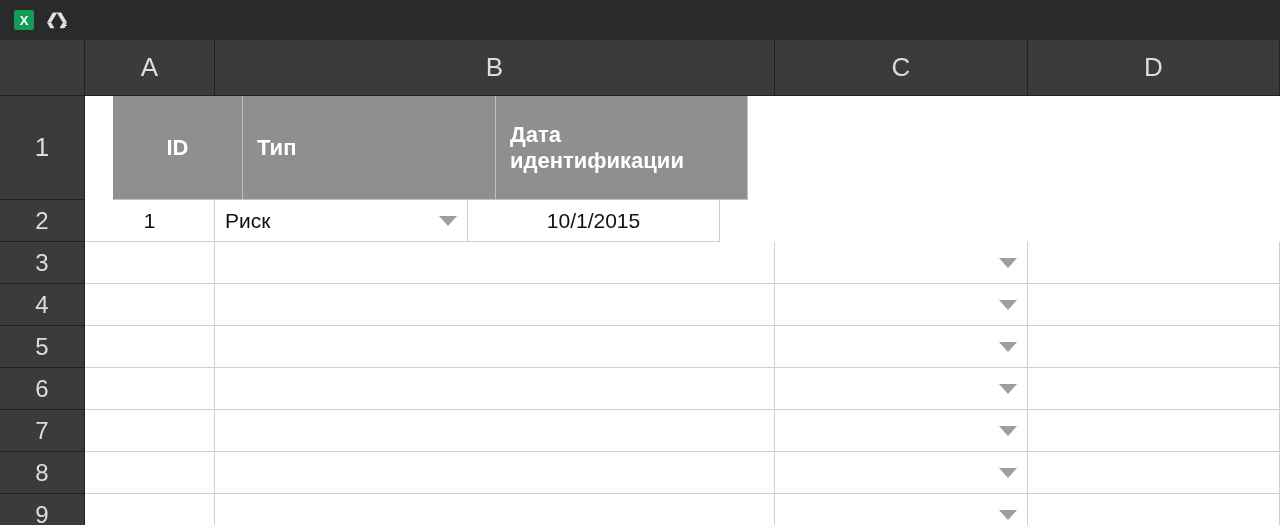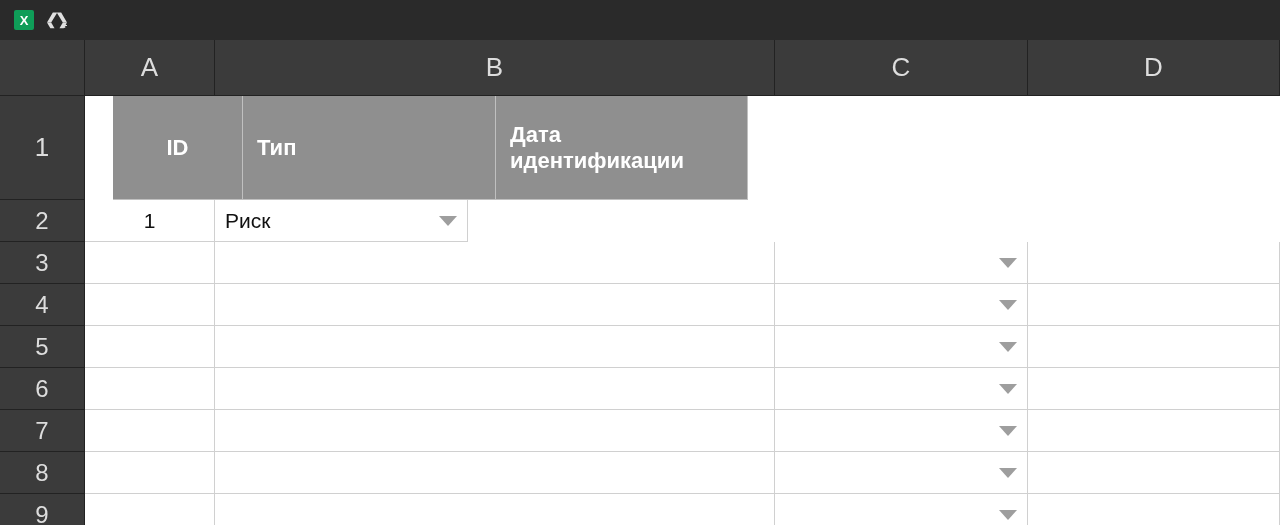--- a/index.html
+++ b/index.html
@@ -103,20 +103,21 @@
 </div>
 
 <div id="rows-container">
     <div class="data-row">
       <div class="rownum">2</div>
       <div class="cell center colA">1</div>
       <div class="cell dropdown colC">
         <span>Риск</span>
         <div class="chev"></div>
       </div>
+      <div class="cell center colD">10/1/2015</div>
     </div>
     <div class="data-row">
       <div class="rownum">3</div>
       <div class="cell center colA"></div>
       <div class="cell colB"></div>
       <div class="cell dropdown colC">
         <span></span>
         <div class="chev"></div>
       </div>
       <div class="cell center colD"></div>

